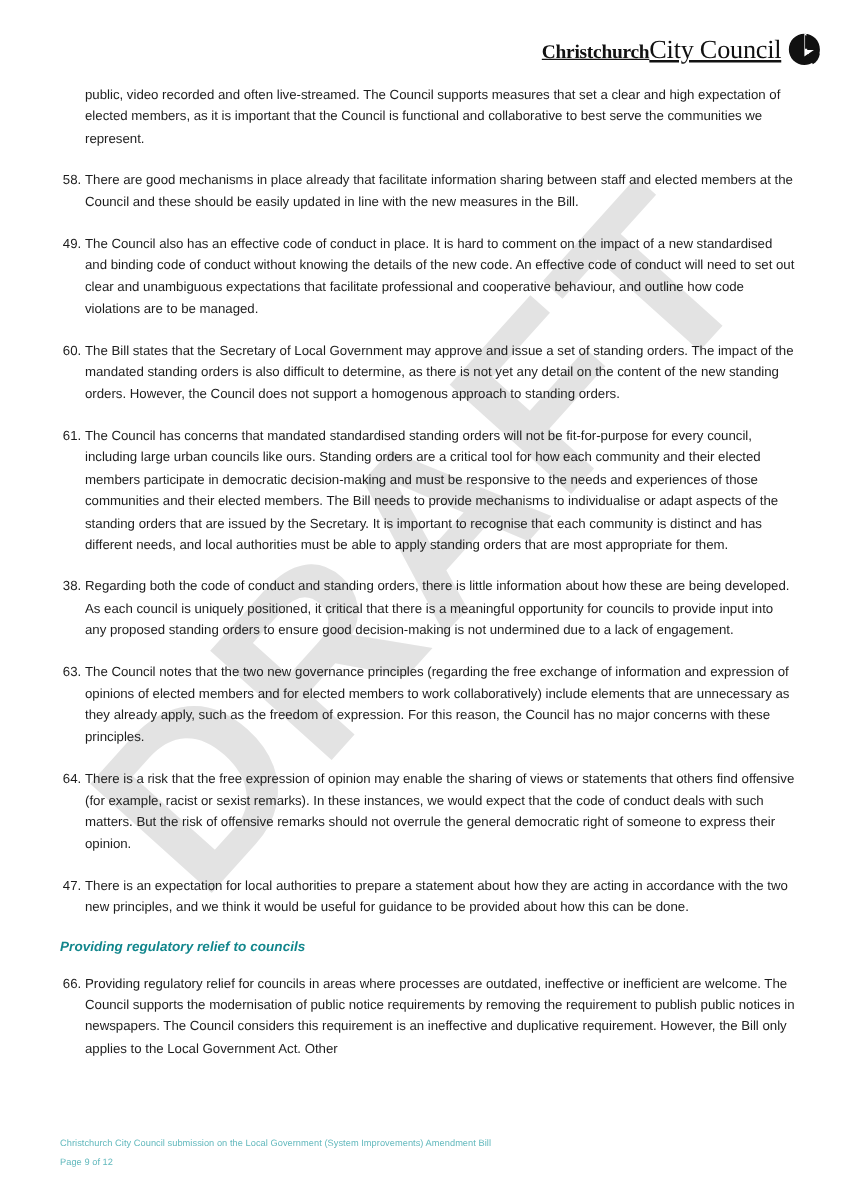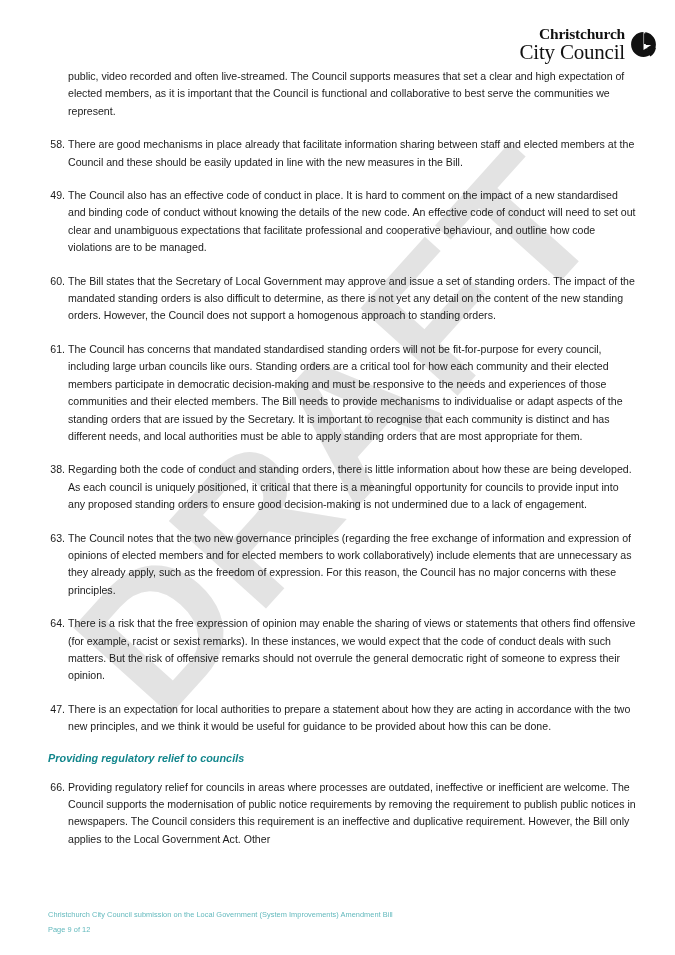--- a/index.html
+++ b/index.html
@@ -51,24 +51,25 @@
     position: absolute;
     top: 26px;
     right: 18px;
     z-index: 3;
     display: flex;
     align-items: center;
     gap: 5px;
   }
   .logo-wordmark {
     display: flex;
-    flex-direction: column;
+    flex-direction: row;
     align-items: flex-end;
     line-height: 1.02;
     color: #111111;
+    text-decoration: underline;
   }
   .logo-line1 {
     font-family: "Liberation Serif", serif;
     font-weight: 700;
     font-size: 15.5px;
     letter-spacing: -0.2px;
   }
   .logo-line2 {
     font-family: "Liberation Serif", serif;
     font-weight: 400;

